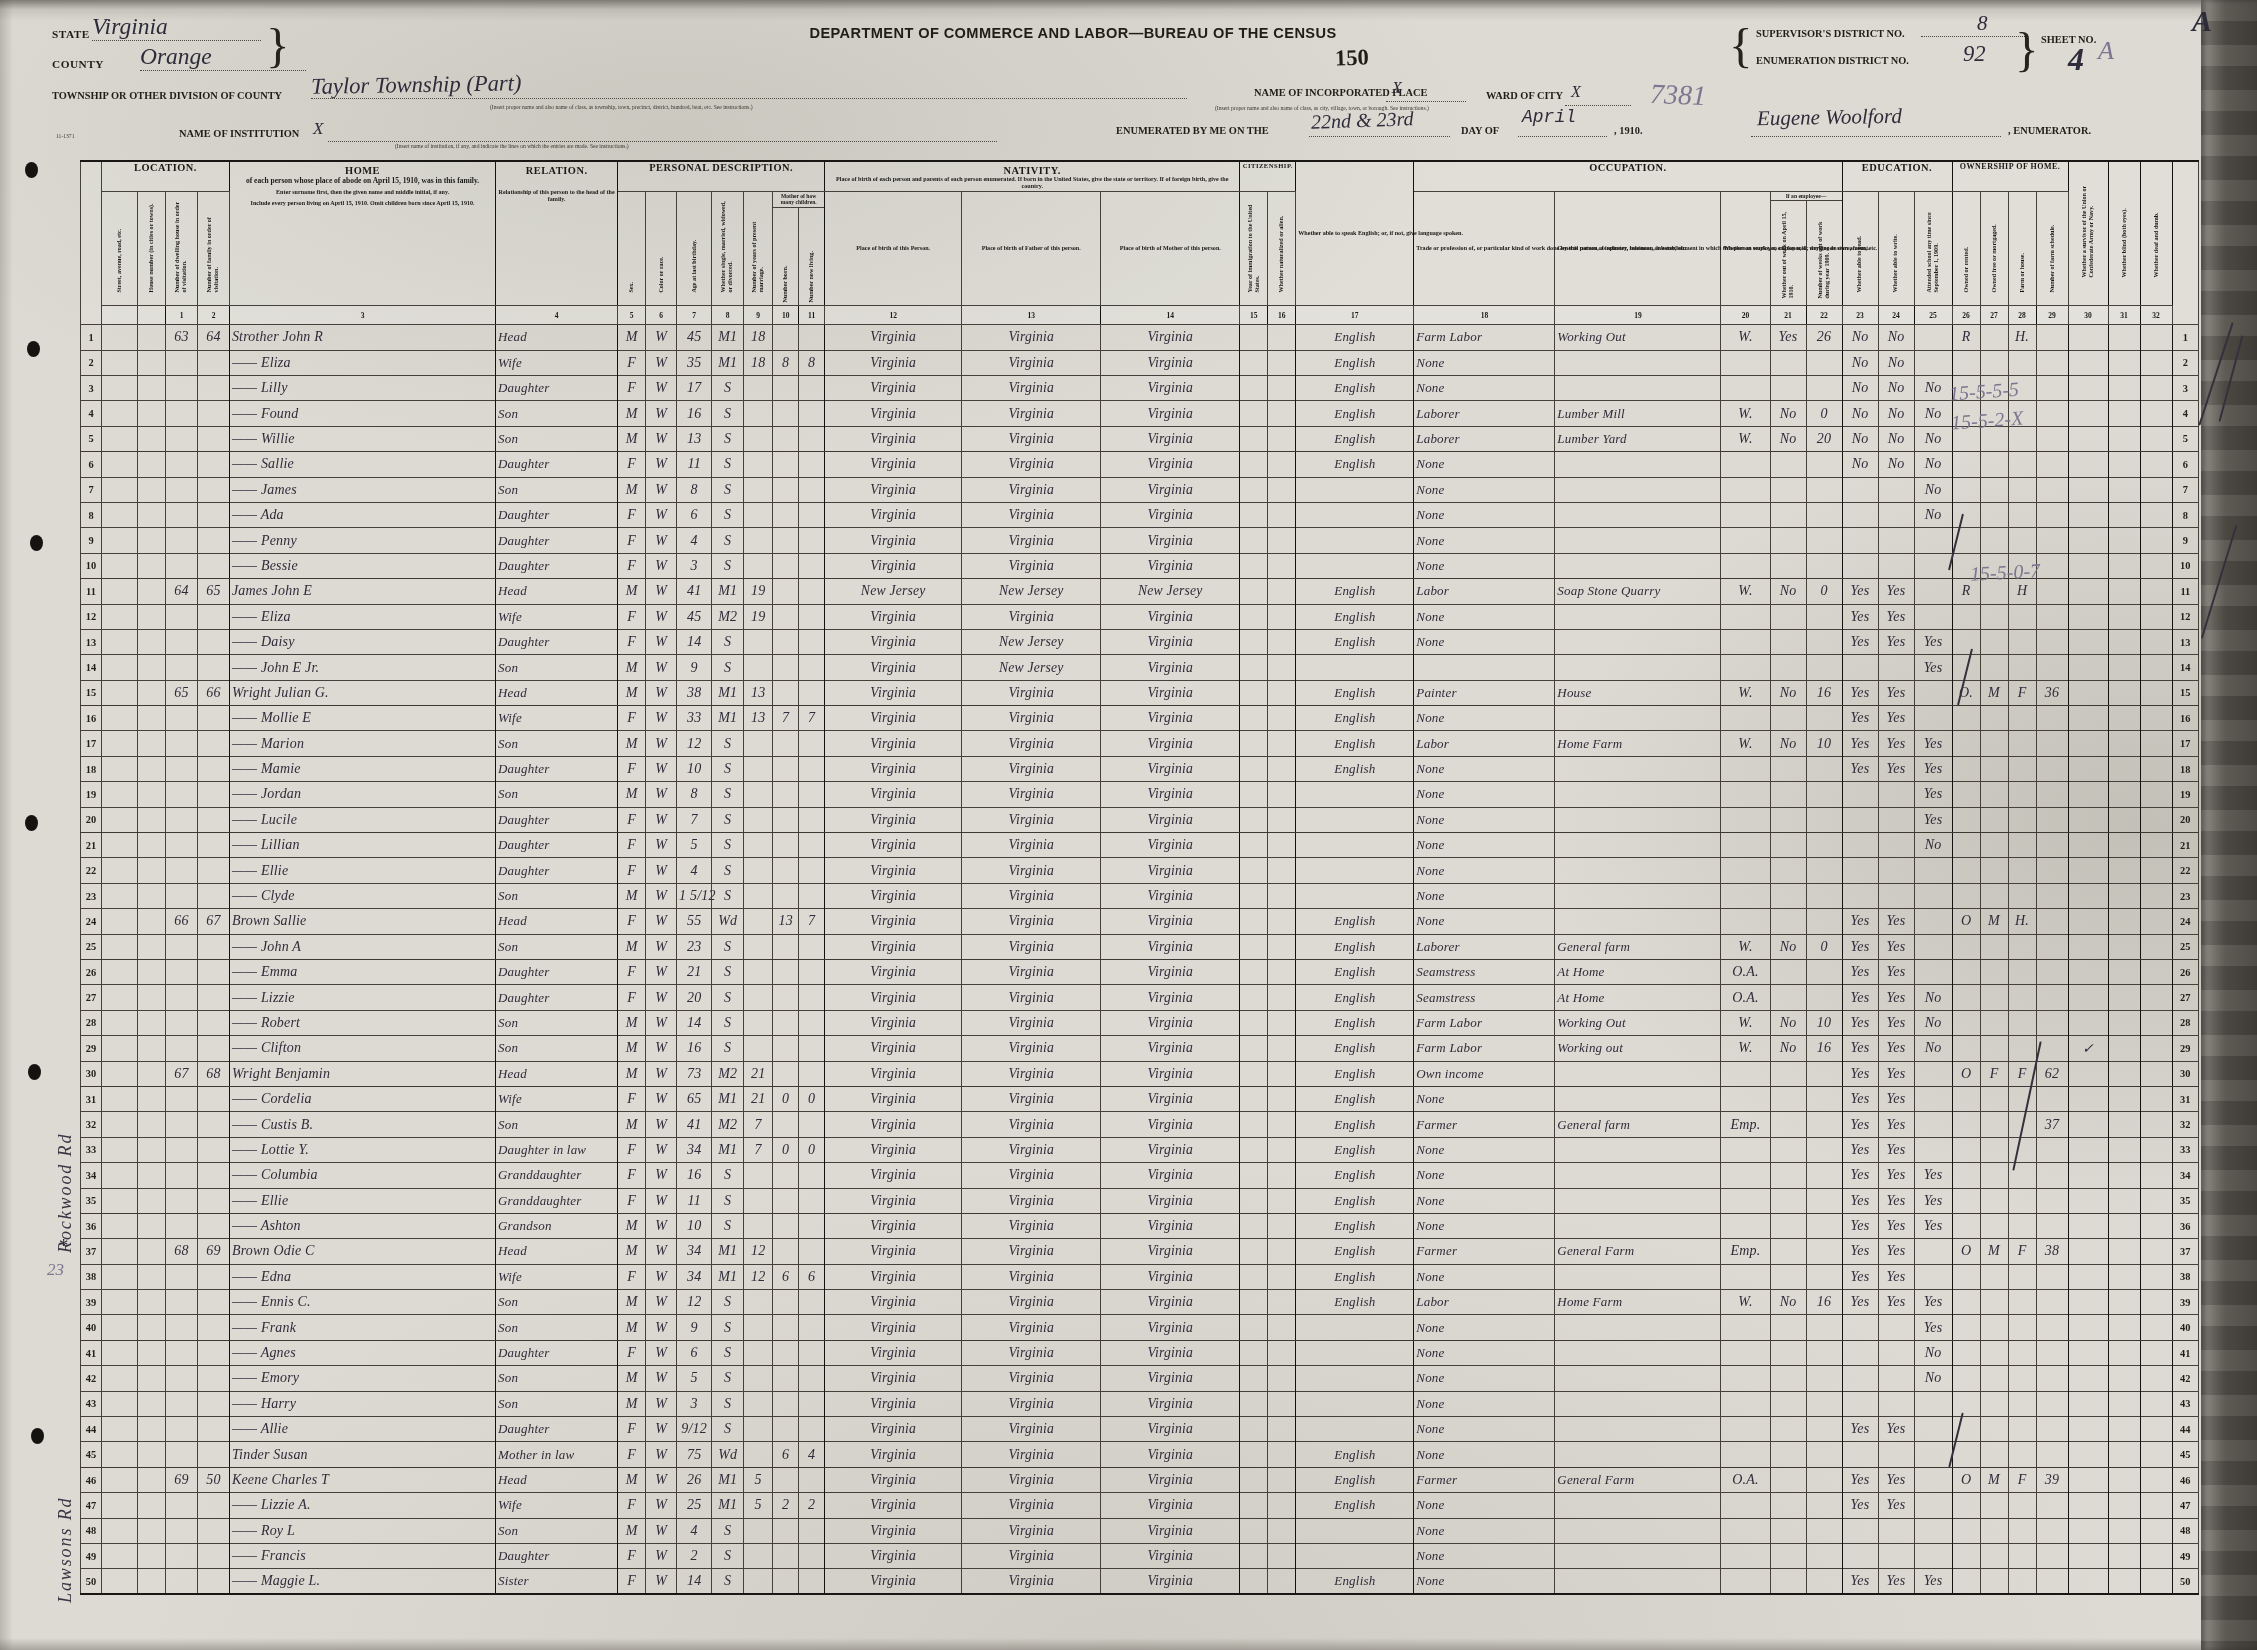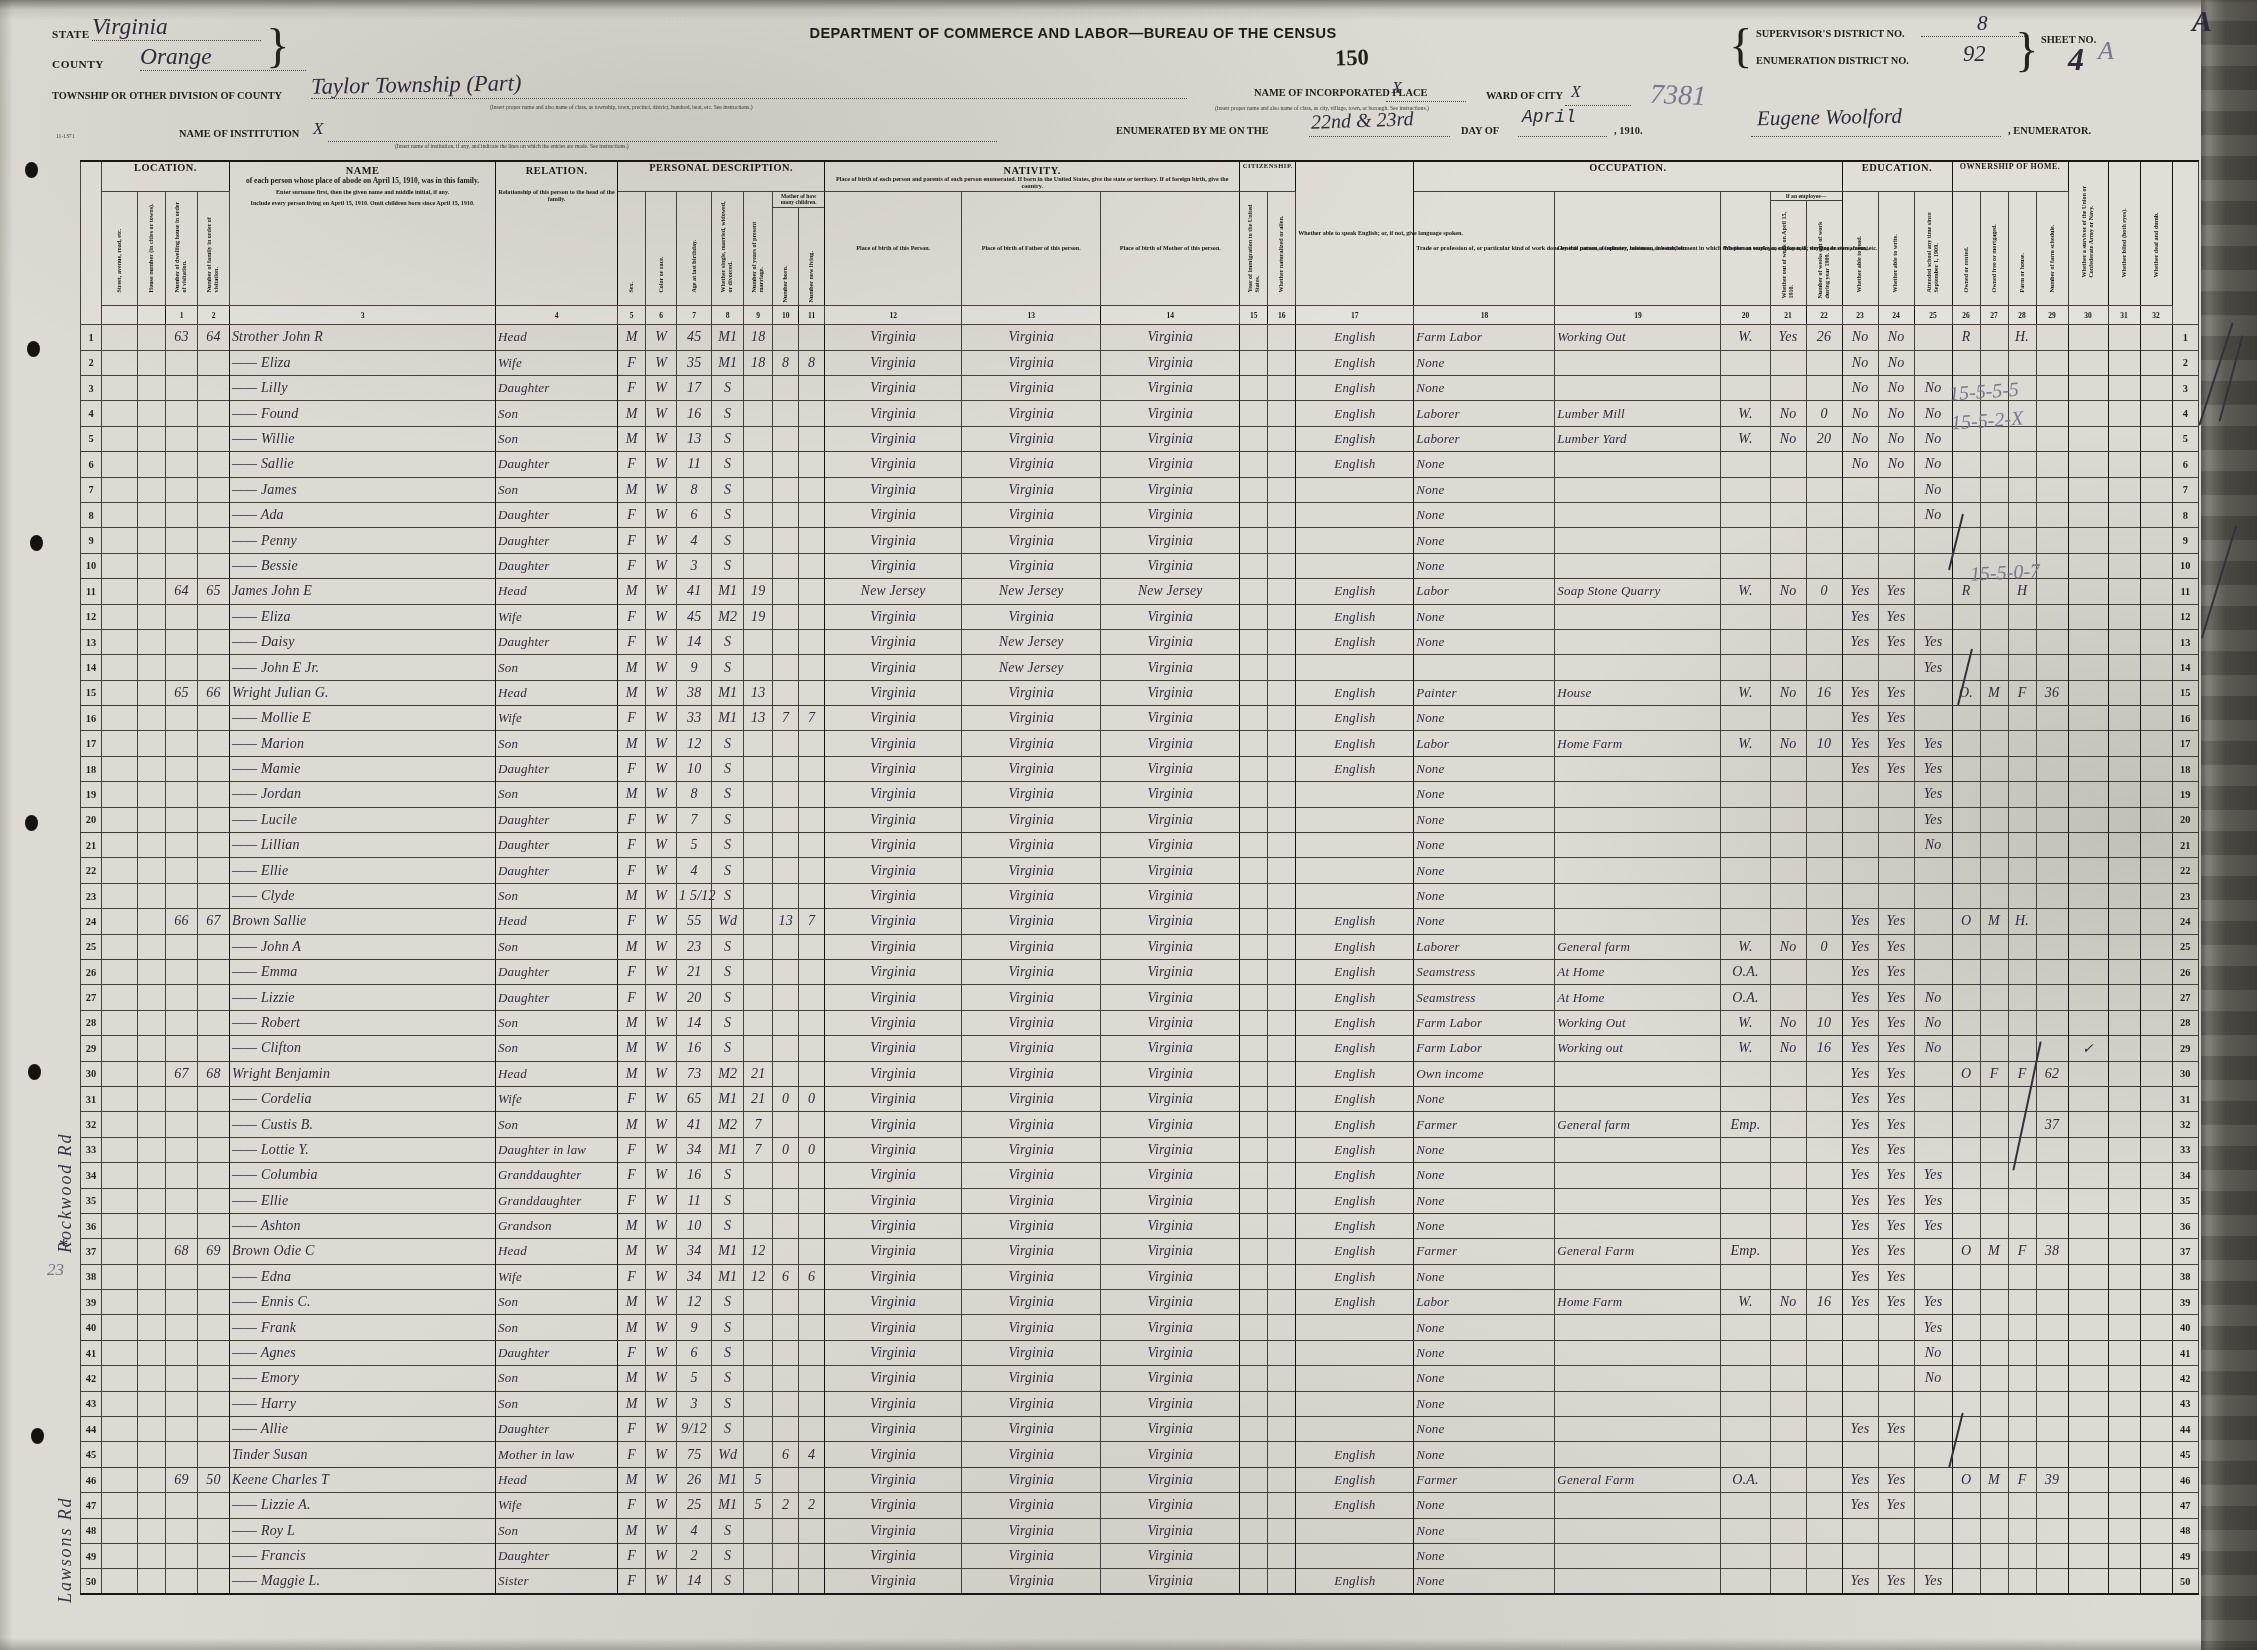--- a/index.html
+++ b/index.html
@@ -177,21 +177,21 @@
       <col style="width:40px">
         <col style="width:32px">
         <col style="width:32px">
       <col style="width:26px">
     </colgroup>
     <thead>
       <tr>
         <th rowspan="3" class="c-ln"></th>
         <th colspan="4" class="gtitle b-r">LOCATION.</th>
         <th rowspan="2" class="b-r">
-          <div class="gtitle">NAME</div>
+          <div class="gtitle">HOME</div>
           <div class="gdesc" style="font-size:7.5px;">of each person whose place of abode on April 15, 1910, was in this family.</div>
           <div class="gdesc" style="margin-top:3.8px;">Enter surname first, then the given name and middle initial, if any.</div>
           <div class="gdesc" style="margin-top:3.8px;">Include every person living on April 15, 1910.  Omit children born since April 15, 1910.</div>
         </th>
         <th rowspan="2" class="b-r">
           <div class="gtitle">RELATION.</div>
           <div class="gdesc" style="margin-top:13px;">Relationship of this person to the head of the family.</div>
         </th>
         <th colspan="7" class="gtitle b-r">PERSONAL DESCRIPTION.</th>
         <th colspan="3" class="b-r">

